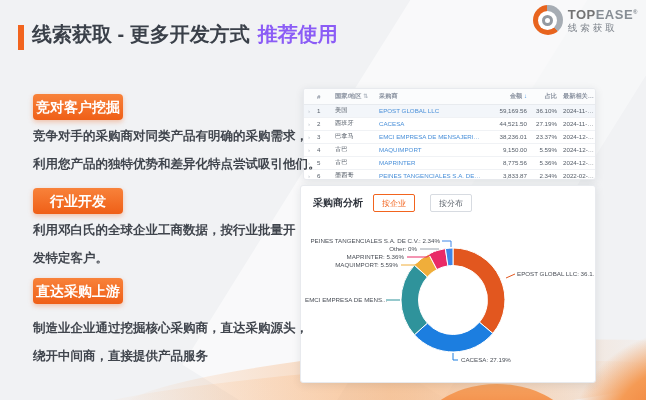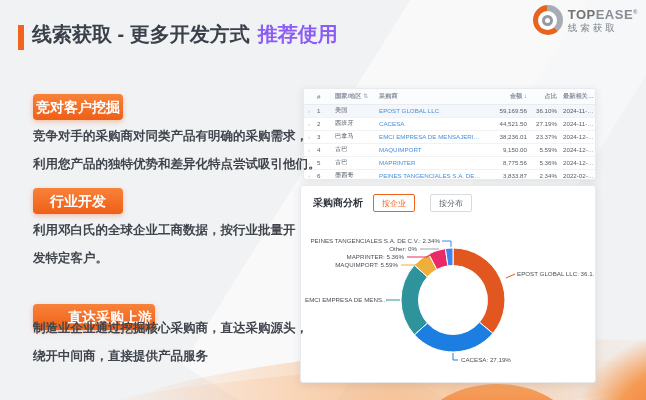--- a/index.html
+++ b/index.html
@@ -37,21 +37,21 @@
   .brand{font-size:13px;font-weight:bold;letter-spacing:.5px;}
   .brand .top{color:#737373;}
   .brand .ease{color:#868d94;}
   .brand sup{font-size:6px;color:#868d94;}
   .brand-cn{font-size:9.5px;color:#7d838b;letter-spacing:3px;}
 
   
   .badge{position:absolute;left:33px;width:90px;height:26px;border-radius:4px;z-index:2;
     background:linear-gradient(180deg,#f8823a,#ef5f17);color:#fff;font-size:14px;font-weight:bold;
     text-align:center;line-height:26px;box-shadow:0 2px 5px rgba(242,100,30,.35);}
-  .b1{top:94px;} .b2{top:188px;} .b3{top:304px;padding-left:32px;}
+  .b1{top:94px;} .b2{top:188px;} .b3{top:278px;}
   .para{position:absolute;left:33px;font-size:12.5px;line-height:28px;color:#40454d;white-space:nowrap;z-index:2;font-weight:bold;}
   .p1{top:122px;} .p2{top:216px;} .p3{top:314px;}
 
   
   .card{position:absolute;background:#fff;border:1px solid #e8eaee;border-radius:3px;z-index:1;
     box-shadow:0 2px 8px rgba(31,45,61,.10);box-sizing:border-box;}
   .table-card{left:303px;top:88px;width:293px;height:92px;overflow:hidden;}
   .chart-card{left:300px;top:185px;width:296px;height:198px;overflow:hidden;}
 
   

